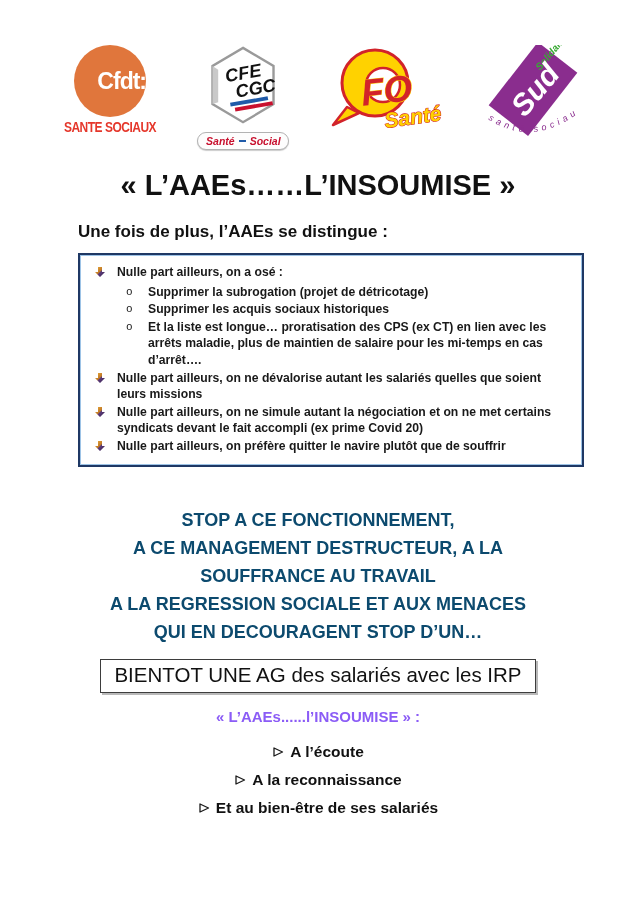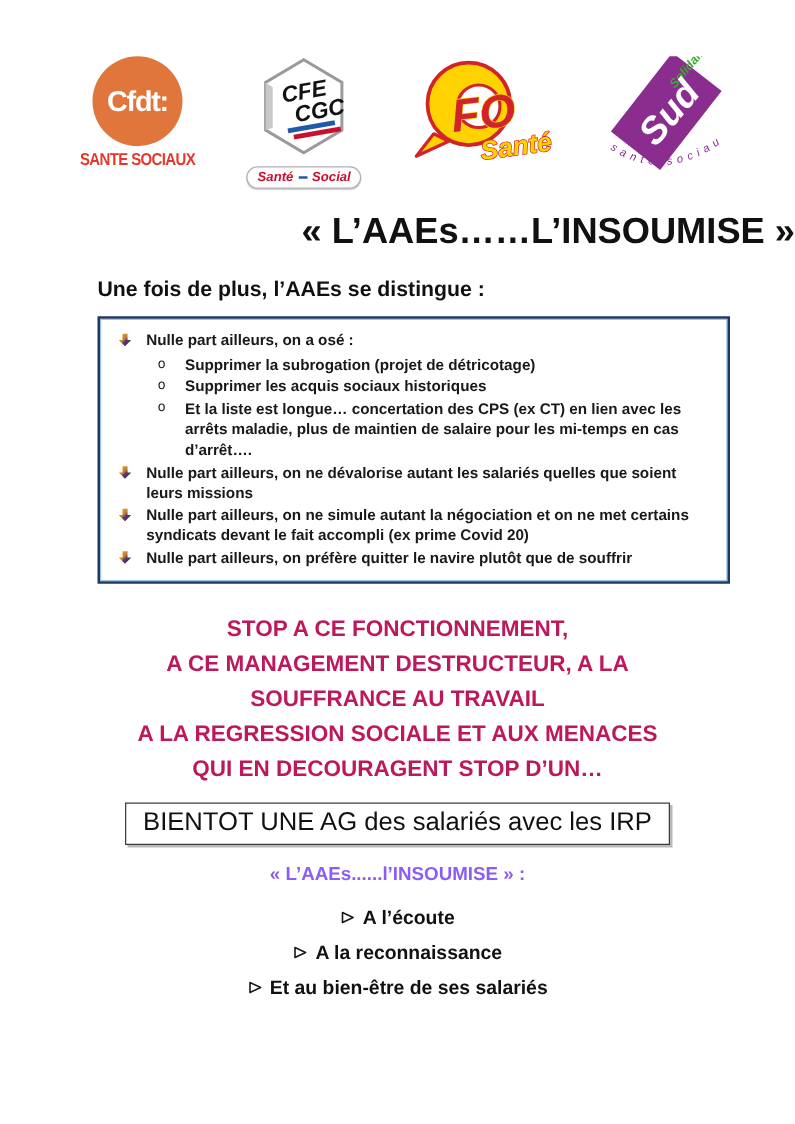--- a/index.html
+++ b/index.html
@@ -19,41 +19,41 @@
     align-items: flex-start;
     padding: 45px 48px 0 56px;
     height: 145px;
   }
   .logo { text-align: center; }
   
   .cfdt { width: 108px; }
   .cfdt-circle {
     width: 72px; height: 72px; border-radius: 50%;
     background: #E0763C; color: #fff;
-    display: flex; align-items: center; justify-content: center;
+    display: flex; align-items: center; justify-content: flex-end;
     font-weight: bold; font-size: 23px; letter-spacing: -1px;
     margin: 0 auto;
   }
   .cfdt-sub {
     margin-top: 3px; color: #E5372B; font-weight: bold;
     font-size: 12px; letter-spacing: -0.5px; transform: scaleY(1.15);
   }
   
   .cfecgc { width: 100px; }
   .cfecgc-badge {
     margin: 1px auto 0; width: 92px; height: 18px;
     border: 1.5px solid #b3b3b3; border-radius: 9px;
     display: flex; align-items: center; justify-content: center;
     font-size: 10.5px; font-weight: bold; font-style: italic; color: #C8102E;
     background: #fdfdfd; box-shadow: 0 1px 1px #ccc;
   }
   .cfecgc-dash { display: inline-block; width: 7px; height: 2px; background: #1F5AA8; margin: 0 4px; }
   
   .headline {
-    margin-top: 24px; text-align: right;
+    margin-top: 24px; text-align: center;
     font-size: 29px; font-weight: bold; letter-spacing: 0px; color: #111;
   }
   .subhead {
     margin: 20px 0 0 78px;
     font-size: 17px; font-weight: bold; color: #111;
   }
   .bluebox {
     margin: 11px 0 0 78px; width: 506px;
     border: 2px solid #1F3864;
     box-shadow: inset 0 0 0 1px #9DC3E6;
@@ -64,22 +64,22 @@
   .li { display: flex; margin-top: 1px; }
   .blt { flex: 0 0 15px; margin: 2px 8px 0 2px; }
   .sub { display: flex; margin-left: 34px; margin-top: 1px; }
   .circ {
     flex: 0 0 10px; margin-right: 12px;
     font-family: "Liberation Mono", monospace; font-weight: normal;
     font-size: 11px; line-height: 16px;
   }
   
   .stopblock {
-    margin-top: 22px; text-align: center;
-    font-size: 18px; font-weight: bold; line-height: 28px; color: #be185d;
+    margin-top: 39px; text-align: center;
+    font-size: 18px; font-weight: bold; line-height: 28px; color: #0c4a6e;
   }
   
   .agbox {
     margin: 13px auto 0; width: fit-content;
     border: 1.5px solid #3d3d3d;
     box-shadow: 2px 2px 0 #b9b9b9;
     padding: 3px 13px 5px;
     font-size: 20.5px; font-weight: normal; color: #111; background: #fff;
   }
   .insoumise {
@@ -178,21 +178,21 @@
   <div class="sub">
     <span class="circ">o</span>
     <span>Supprimer la subrogation (projet de détricotage)</span>
   </div>
   <div class="sub">
     <span class="circ">o</span>
     <span>Supprimer les acquis sociaux historiques</span>
   </div>
   <div class="sub">
     <span class="circ">o</span>
-    <span>Et la liste est longue… concertation des CPS (ex CT) en lien avec les arrêts maladie, plus de maintien de salaire pour les mi-temps en cas d’arrêt….</span>
+    <span>Et la liste est longue… proratisation des CPS (ex CT) en lien avec les arrêts maladie, plus de maintien de salaire pour les mi-temps en cas d’arrêt….</span>
   </div>
 
   <div class="li">
     <span class="blt"><svg width="12" height="12" viewBox="0 0 12 12">
           <path d="M4 1 h4 v5 h3 L6 11 L1 6 h3 Z" fill="url(#bltgrad)"></path>
         </svg></span>
     <span>Nulle part ailleurs, on ne dévalorise autant les salariés quelles que soient leurs missions</span>
   </div>
   <div class="li">
     <span class="blt"><svg width="12" height="12" viewBox="0 0 12 12">

